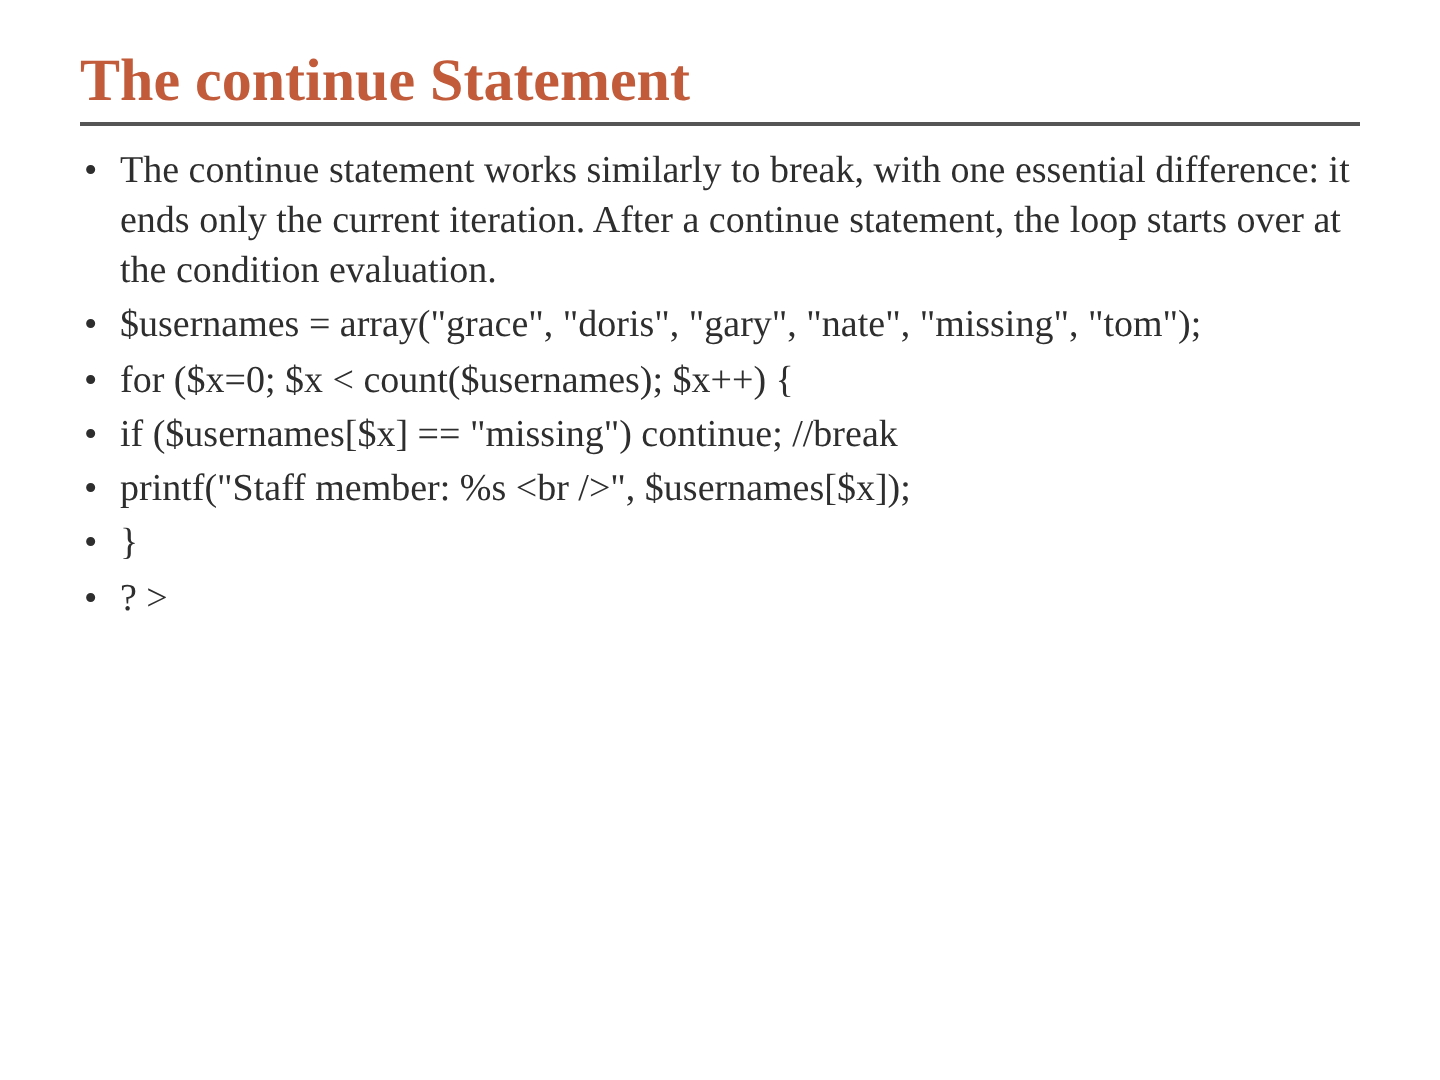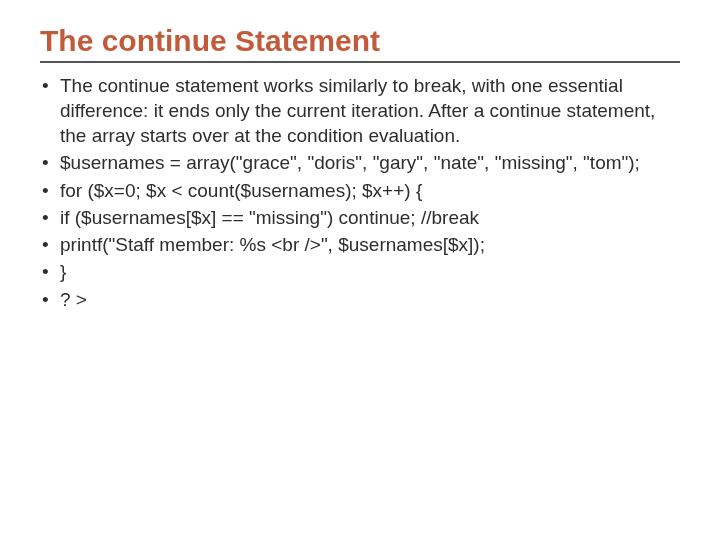--- a/index.html
+++ b/index.html
@@ -10,20 +10,21 @@
     background: #fff;
     font-family: Arial, Helvetica, sans-serif;
     overflow: hidden;
   }
   .slide {
     box-sizing: border-box;
     width: 720px;
     height: 540px;
     padding: 24px 40px 20px 40px;
     position: relative;
+    font-family: Liberation Serif, serif;
   }
   .title-wrap {
     border-bottom: 2px solid #555;
     padding-bottom: 2px;
     margin-bottom: 10px;
   }
   .title {
     font-size: 30px;
     font-weight: 700;
     color: #c25b3a;
@@ -53,21 +54,21 @@
   }
 </style>
 </head>
 <body>
 
 <div class="slide">
   <div class="title-wrap">
     <h1 class="title">The continue Statement</h1>
   </div>
   <ul class="bullets">
-    <li>The continue statement works similarly to break, with one essential difference: it ends only the current iteration. After a continue statement, the array starts over at the condition evaluation.</li>
+    <li>The continue statement works similarly to break, with one essential difference: it ends only the current iteration. After a continue statement, the loop starts over at the condition evaluation.</li>
     <li>$usernames = array("grace", "doris", "gary", "nate", "missing", "tom");</li>
     <li>for ($x=0; $x &lt; count($usernames); $x++) {</li>
     <li>if ($usernames[$x] == "missing") continue; //break</li>
     <li>printf("Staff member: %s &lt;br /&gt;", $usernames[$x]);</li>
     <li>}</li>
     <li>? &gt;</li>
   </ul>
 </div>
 
 </body></html>

